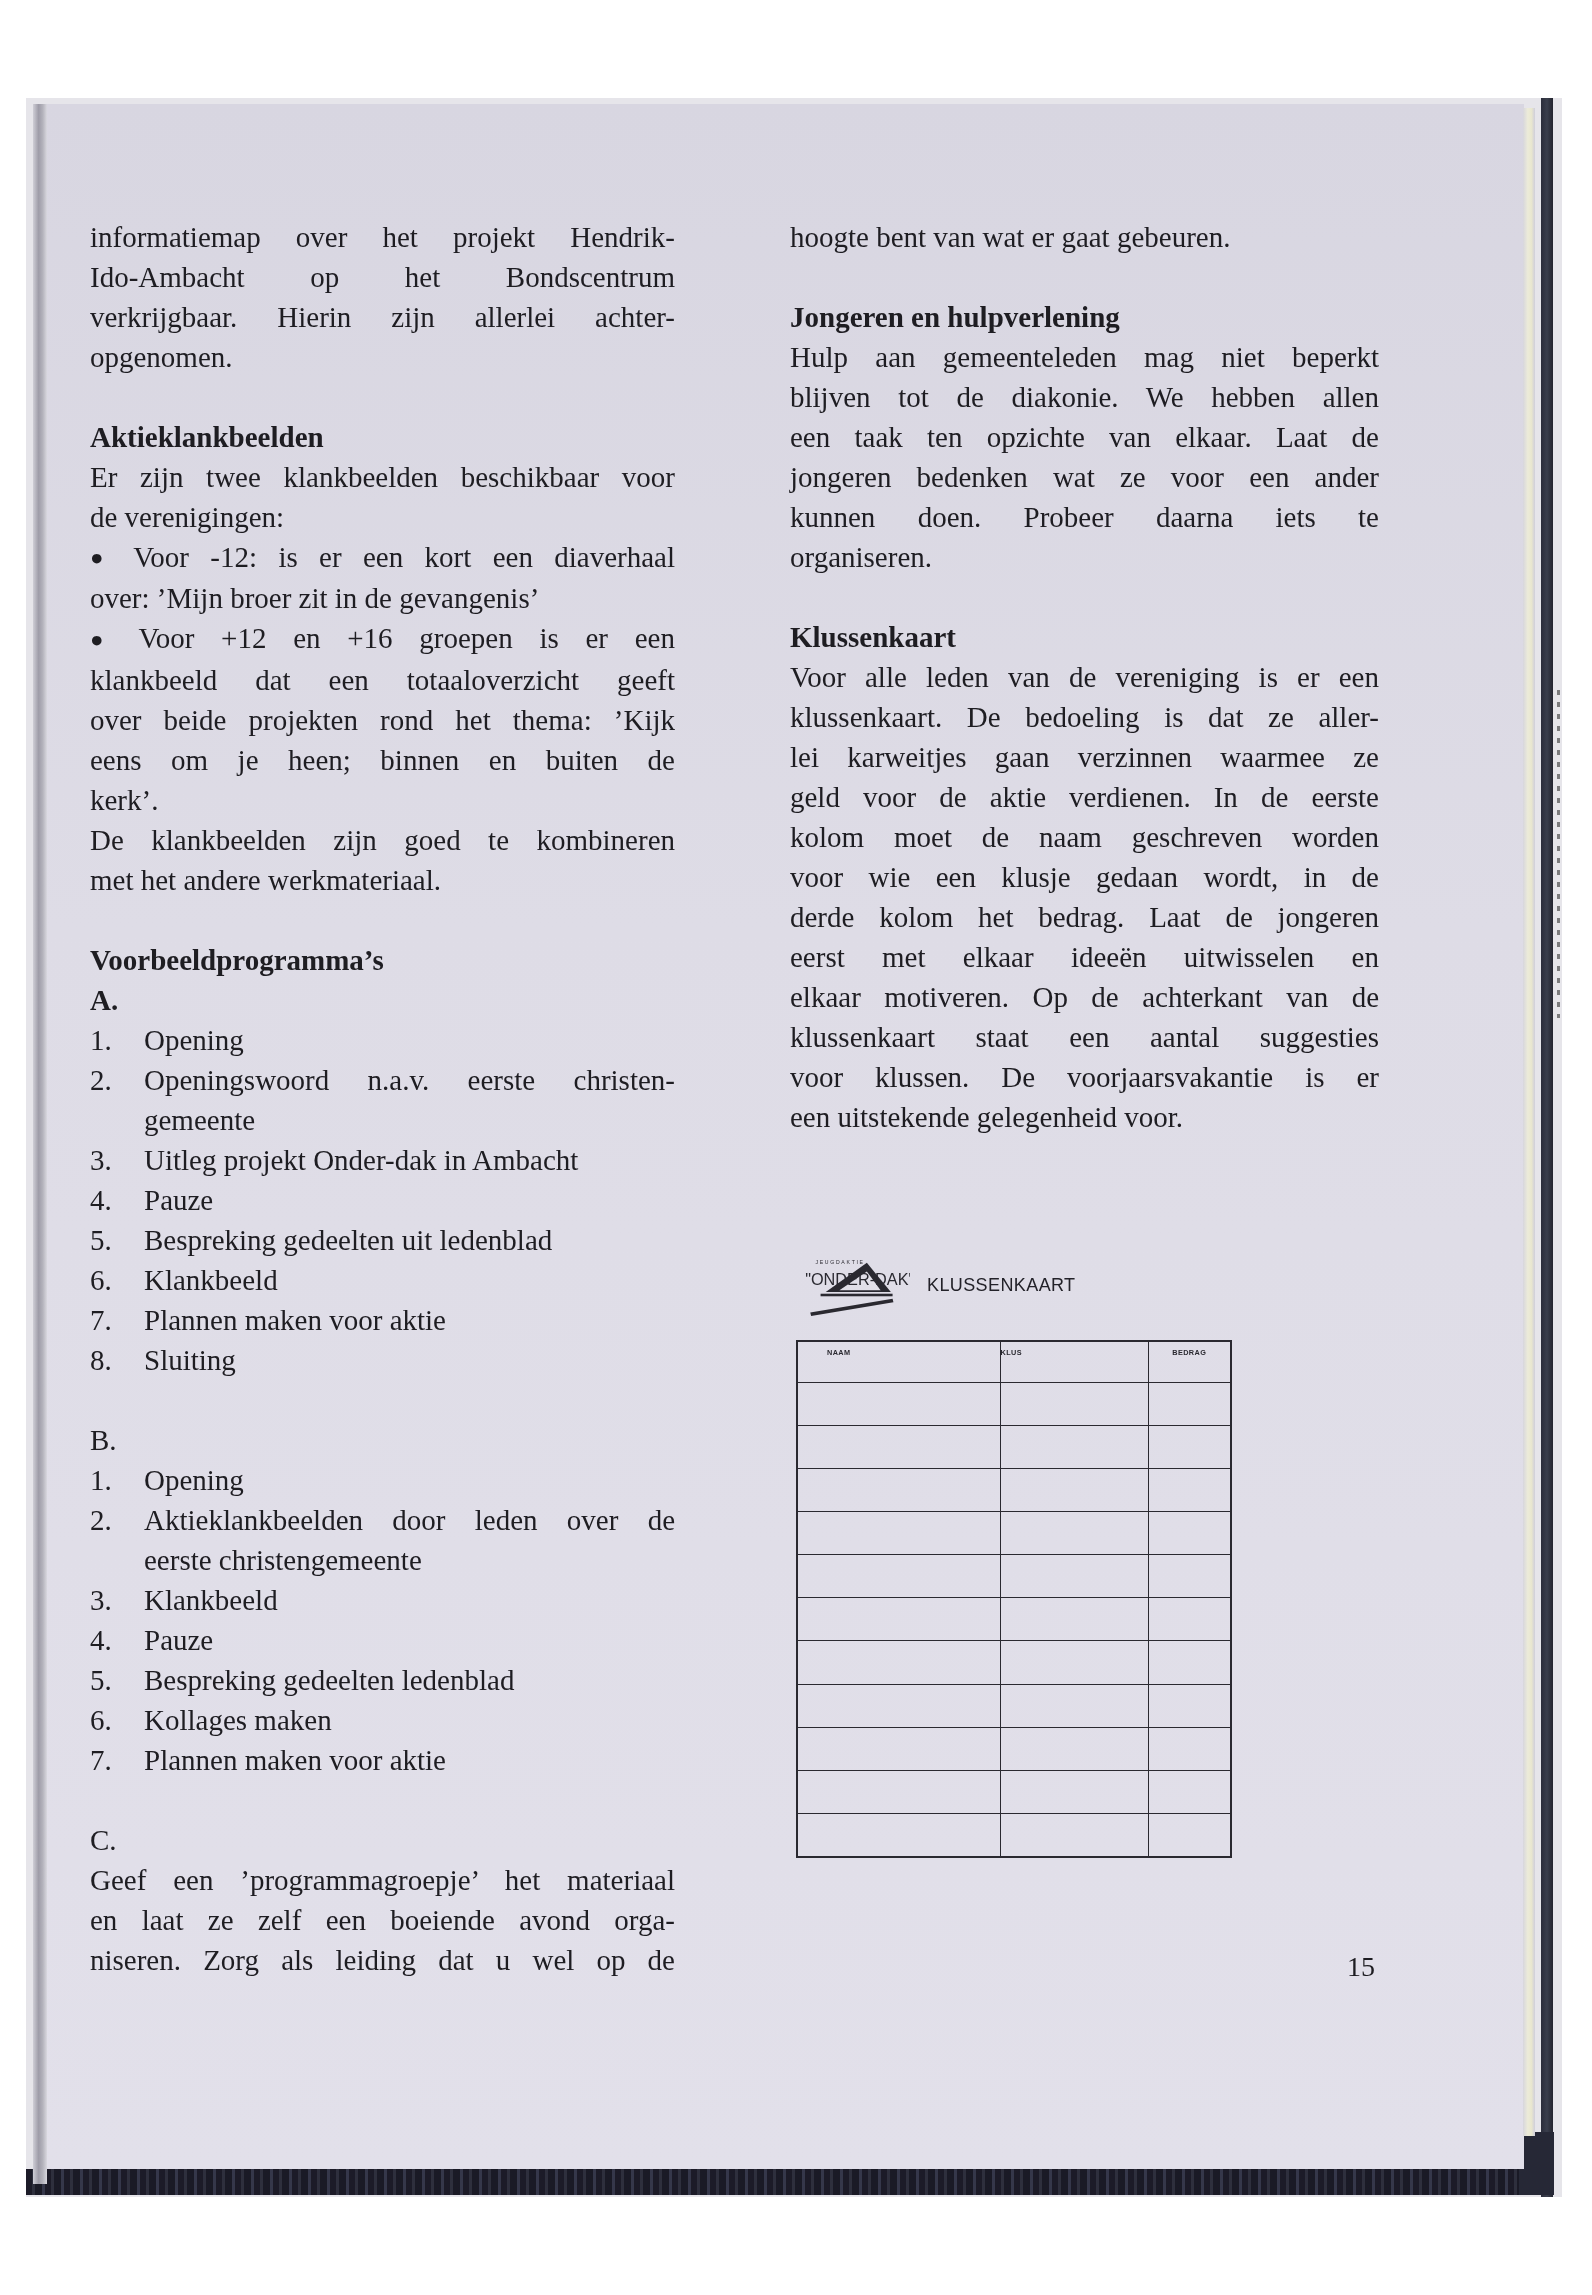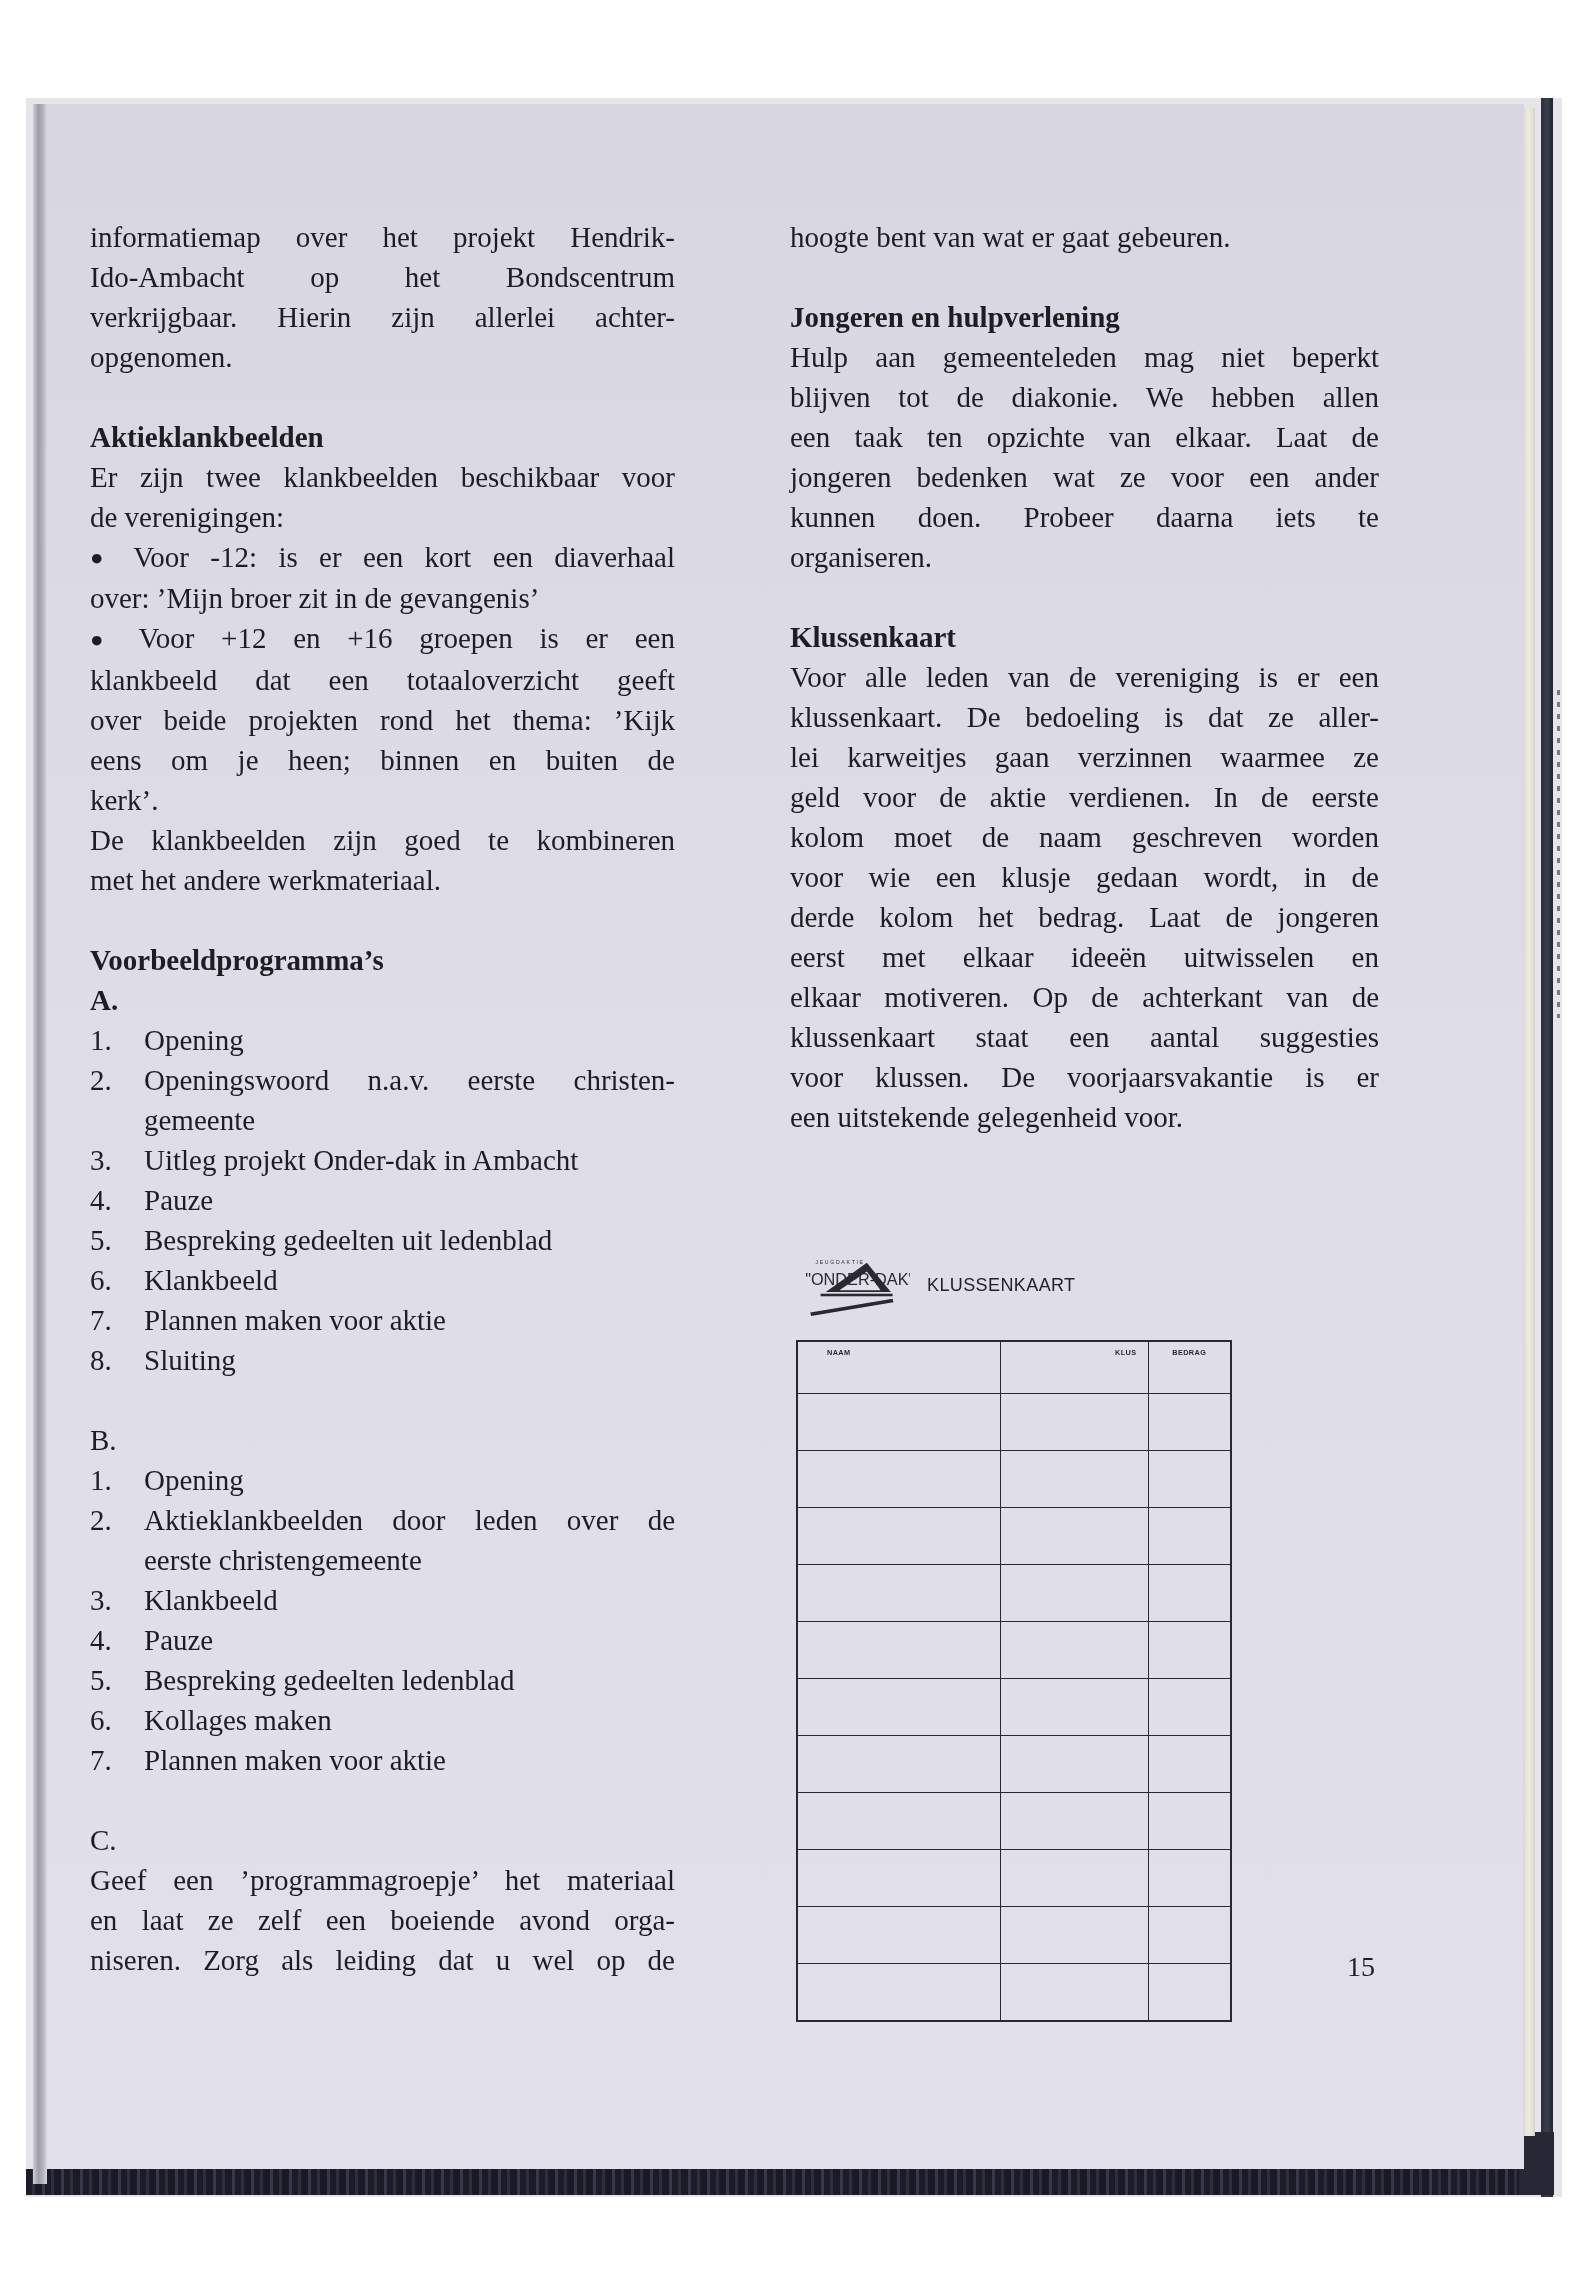--- a/index.html
+++ b/index.html
@@ -79,30 +79,30 @@
   .kk-table {
     position: absolute; left: 796px; top: 1340px;
     width: 436px; height: 518px;
     border: 2.6px solid #2a2930;
     box-sizing: border-box;
     border-collapse: collapse;
     table-layout: fixed;
   }
   .kk-table td, .kk-table th {
     border: 1.7px solid #2a2930;
-    padding: 11px;
+    padding: 0;
     height: 34px;
   }
   .kk-table th {
     font-family: "Liberation Sans", "DejaVu Sans", sans-serif;
     font-size: 7.3px; font-weight: bold; letter-spacing: 0.4px;
     vertical-align: top; padding-top: 6px; color: #2a2930;
   }
   .kk-table th.c1 { text-align: left; padding-left: 29px; }
-  .kk-table th.c2 { text-align: right; margin-top: 16px; }
+  .kk-table th.c2 { text-align: left; margin-top: 16px; }
   .kk-table th.c3 { text-align: center; }
   .page-num {
     position: absolute; left: 1347px; top: 1951px;
     font-size: 28px;
   }
   .margin-mark {
     position: absolute; left: 1557px; top: 690px;
     width: 2.6px; height: 328px;
     background: repeating-linear-gradient(180deg, #333 0 5.2px, transparent 5.2px 12px);
     opacity: 0.6;

